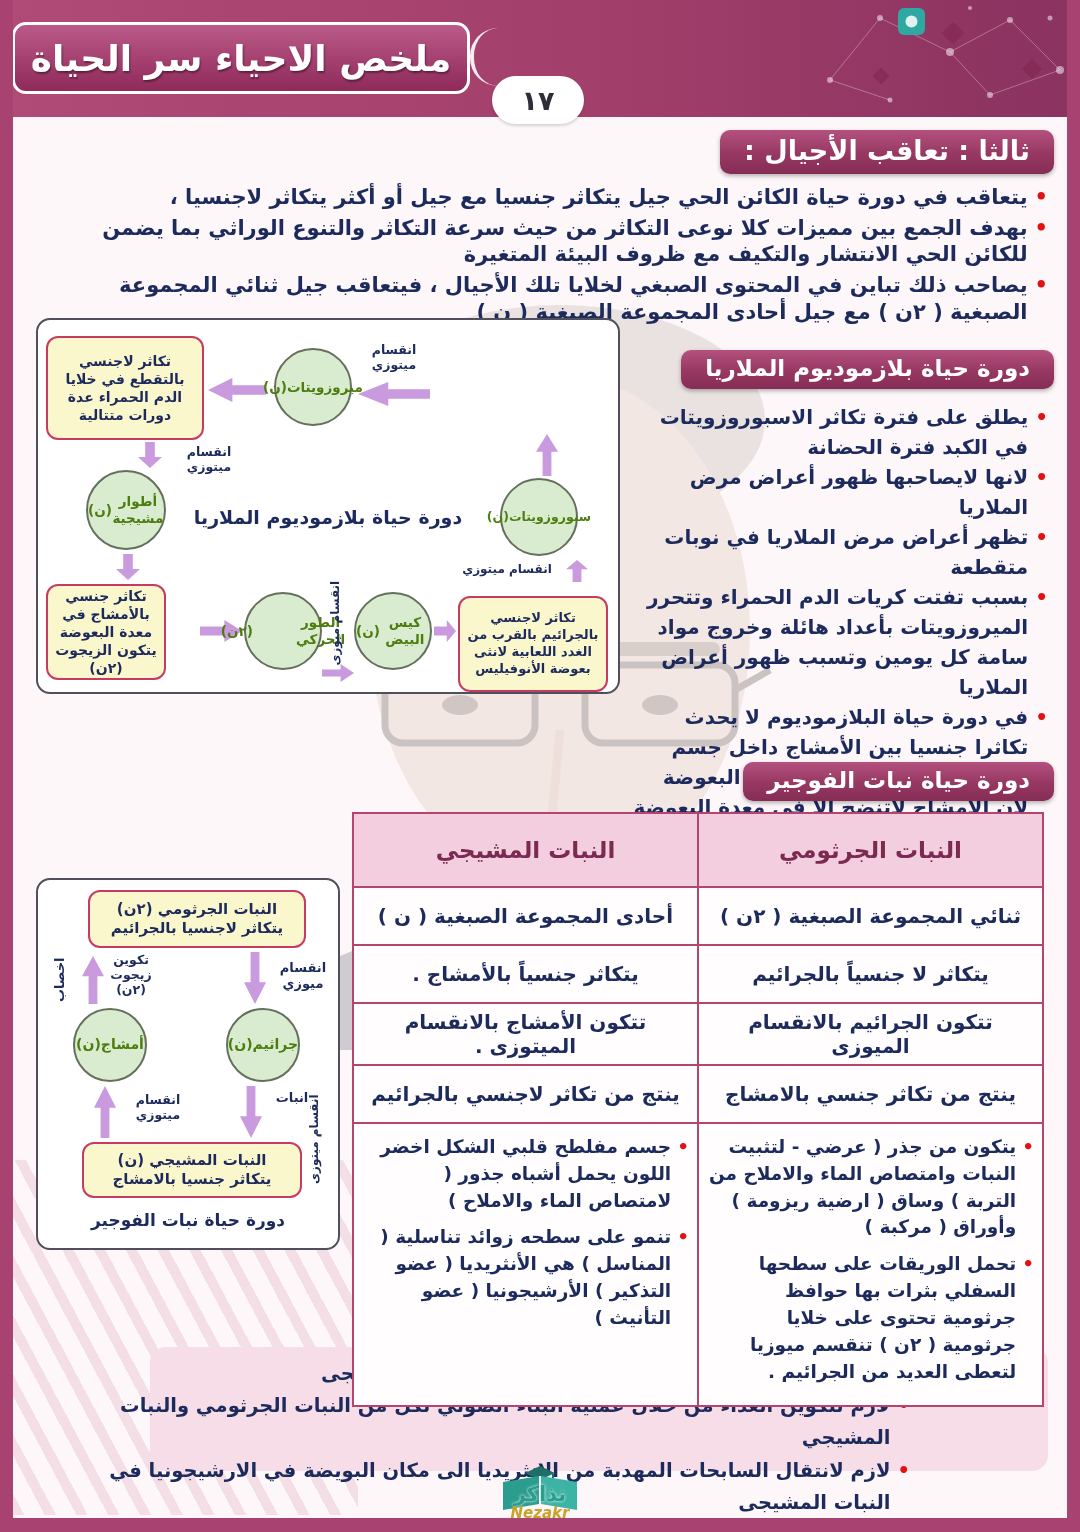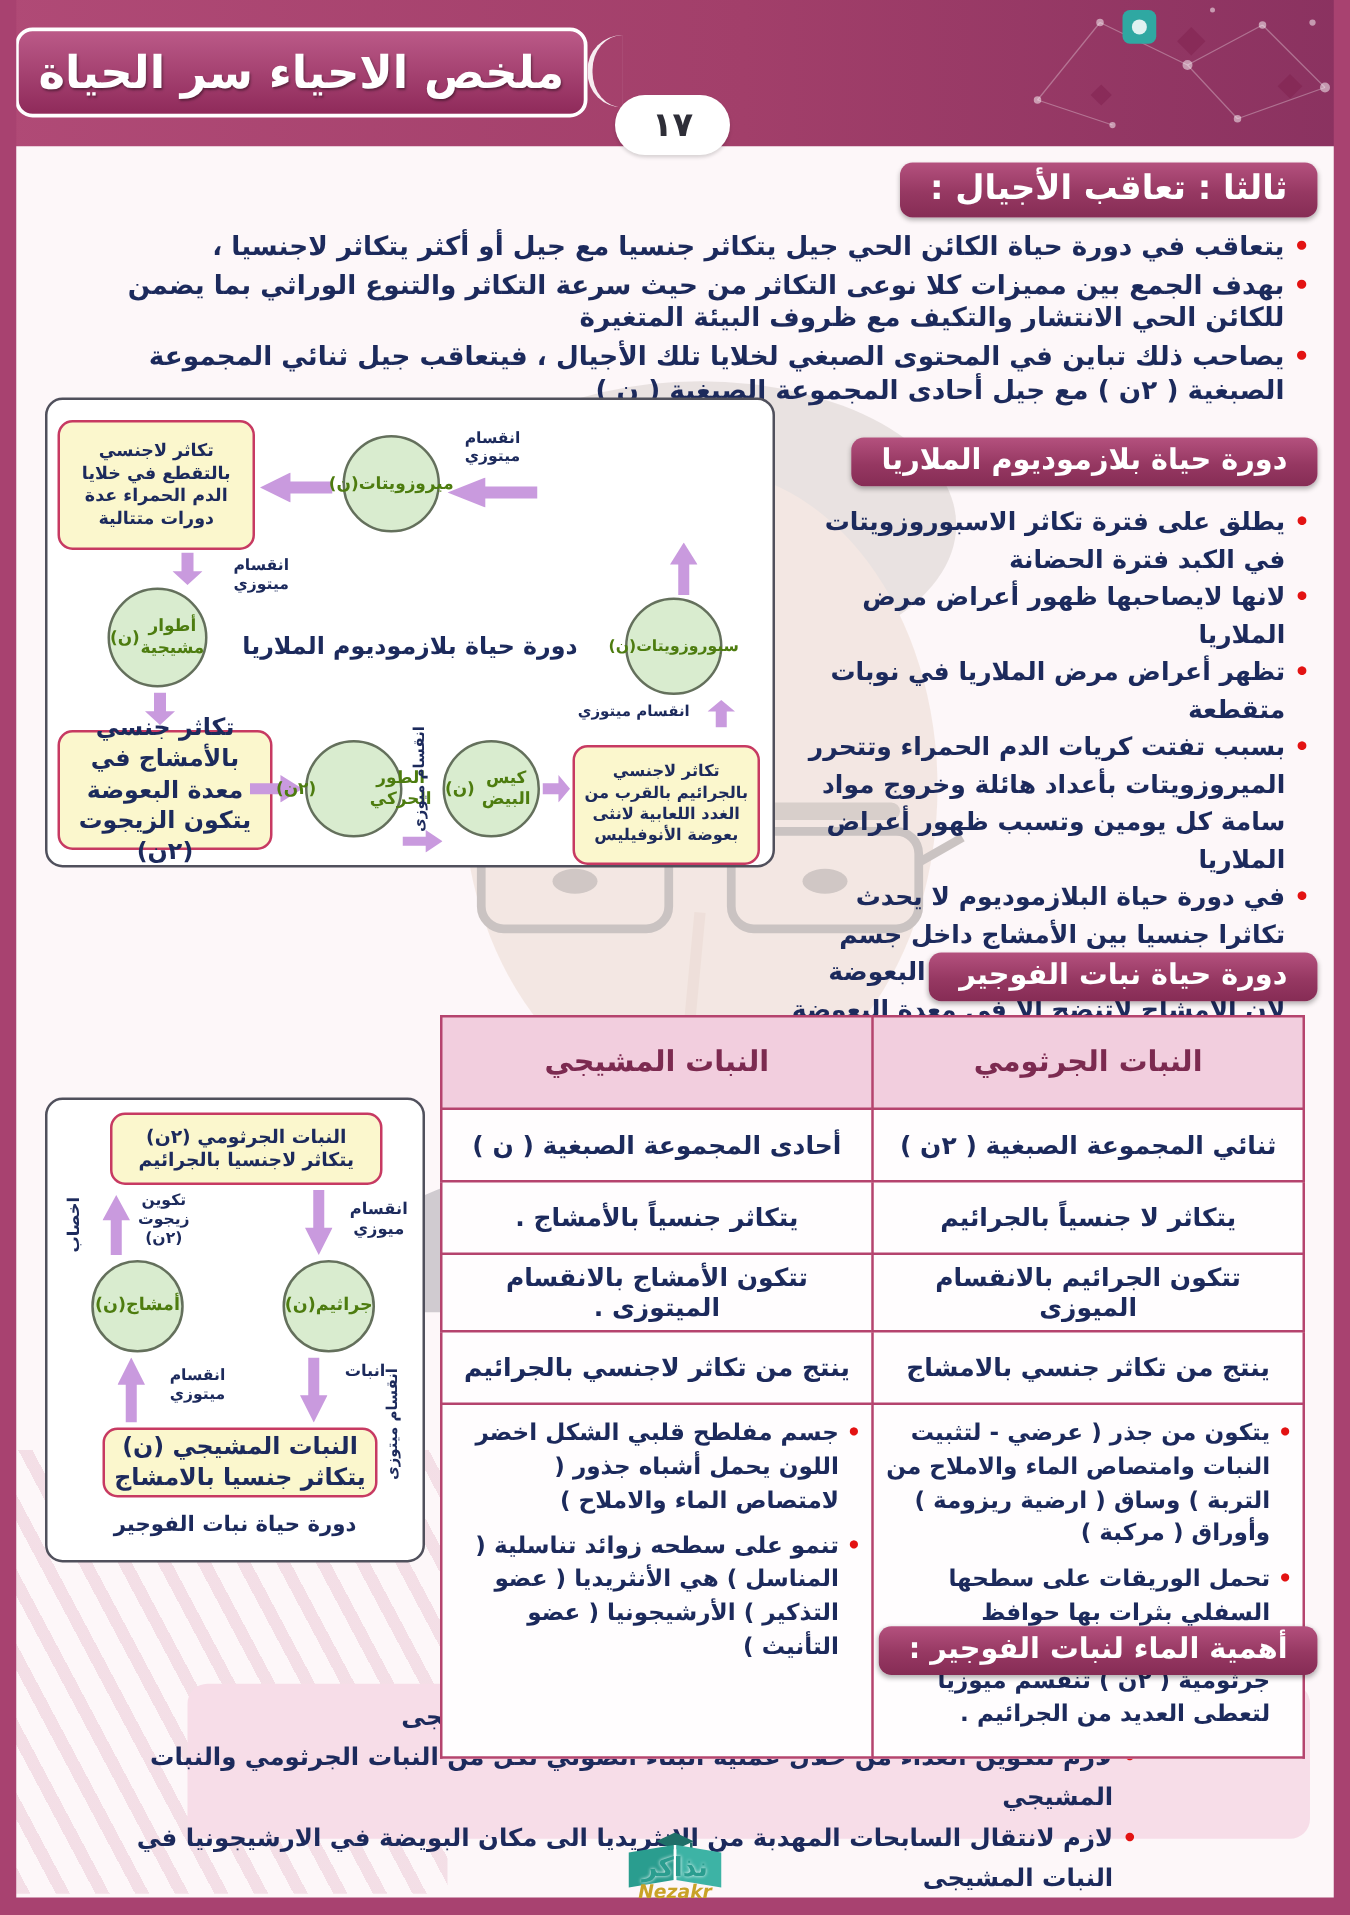--- a/index.html
+++ b/index.html
@@ -174,21 +174,21 @@
       <span>(ن)</span>
     </div>
     <div class="dtitle" style="left:150px;top:186px;width:280px;font-size:19px;">دورة حياة بلازموديوم الملاريا</div>
     <div class="gcircle" style="left:462px;top:158px;width:78px;height:78px;font-size:12.5px;">
       <span>سبوروزويتات</span>
       <span>(ن)</span>
     </div>
     <div class="arr u" style="left:498px;top:114px;width:22px;height:42px;"></div>
 
     <div class="arr d" style="left:78px;top:234px;width:24px;height:26px;"></div>
-    <div class="ybox" style="left:8px;top:264px;width:172px;height:96px;font-size:19px;">تكاثر جنسي بالأمشاج في معدة البعوضة يتكون الزيجوت (٢ن)</div>
+    <div class="ybox" style="left:8px;top:264px;width:120px;height:96px;font-size:14px;">تكاثر جنسي بالأمشاج في معدة البعوضة يتكون الزيجوت (٢ن)</div>
     <div class="arr r" style="left:162px;top:300px;width:42px;height:22px;"></div>
     <div class="gcircle" style="left:206px;top:272px;width:78px;height:78px;font-size:13.5px;gap:43px;">
       <span>الطور الحركي</span>
       <span>(٢ن)</span>
     </div>
     <div class="dlabel vlabel" style="left:247px;top:296px;width:100px;font-size:12px;">انقسام ميوزى</div>
     <div class="arr r" style="left:284px;top:344px;width:32px;height:18px;"></div>
     <div class="gcircle" style="left:316px;top:272px;width:78px;height:78px;font-size:13.5px;">
       <span>كيس البيض</span>
       <span>(ن)</span>
@@ -293,28 +293,27 @@
       <span>جراثيم</span>
       <span>(ن)</span>
     </div>
 
     <div class="arr d" style="left:202px;top:206px;width:22px;height:52px;"></div>
     <div class="dlabel" style="left:228px;top:210px;width:52px;font-size:13px;">انبات</div>
     <div class="dlabel vlabel" style="left:230px;top:252px;width:92px;font-size:12px;">انقسام ميتوزى</div>
     <div class="arr u" style="left:56px;top:206px;width:22px;height:52px;"></div>
     <div class="dlabel" style="left:84px;top:212px;width:72px;font-size:12.5px;">انقسام ميتوزي</div>
 
-    <div class="ybox" style="left:44px;top:262px;width:220px;height:56px;font-size:19px;">
+    <div class="ybox" style="left:44px;top:262px;width:220px;height:56px;font-size:15px;">
       <span>النبات المشيجي (ن)</span>
       <span>يتكاثر جنسيا بالامشاج</span>
     </div>
     <div class="dtitle" style="left:0;right:0;top:330px;font-size:17px;">دورة حياة نبات الفوجير</div>
   </div>
 
-  <div class="sec-head" style="right:26px;top:1301px;font-size:23px;">أهمية الماء لنبات الفوجير :</div>
   <div class="water-panel"></div>
   <div class="bullets" style="right:170px;left:60px;top:1358px;font-size:19.5px;line-height:1.65;">
     <div class="bullet">
         <span class="mark">•</span>
         <span class="txt">لازم لانبات جرائيم النبات الجرثومى وتكوين النبات المشيجى</span>
       </div>
     <div class="bullet">
         <span class="mark">•</span>
         <span class="txt">لازم لتكوين الغذاء من خلال عملية البناء الضوئي لكل من النبات الجرثومي والنبات المشيجي</span>
       </div>

